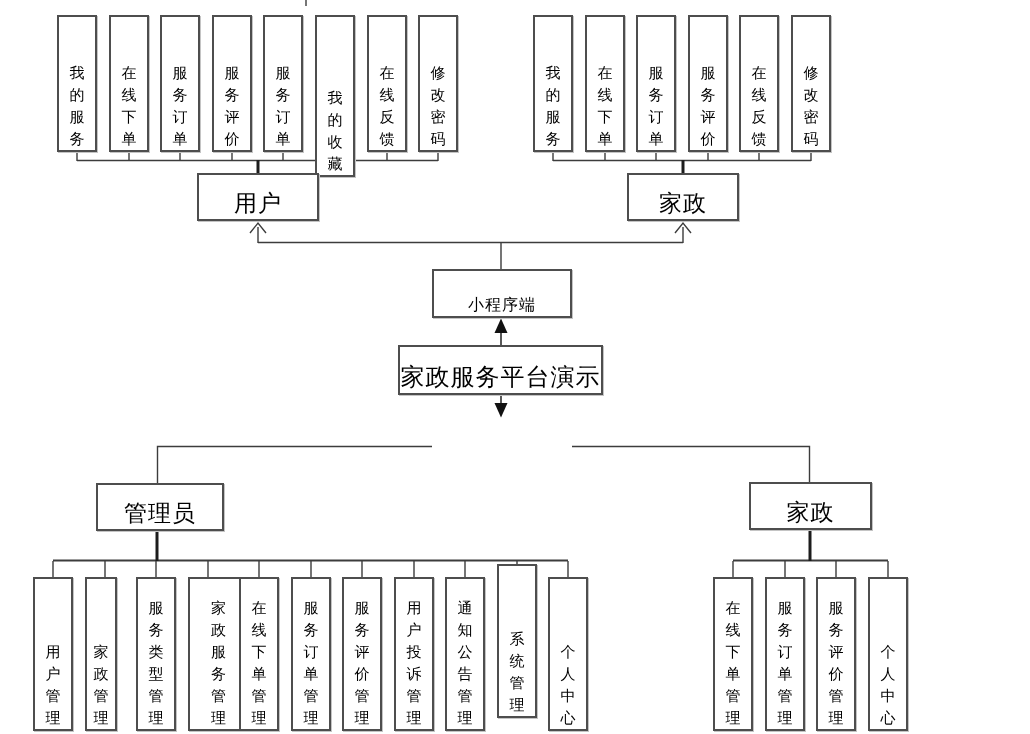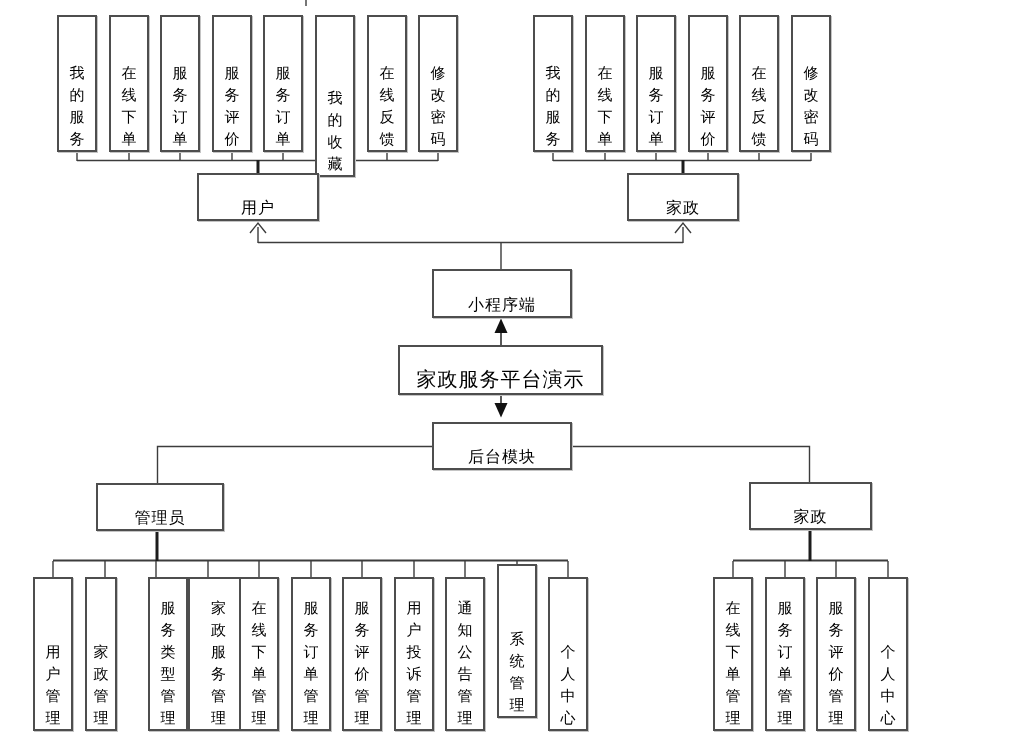--- a/index.html
+++ b/index.html
@@ -16,23 +16,23 @@
     position:absolute;z-index:2;background:#fff;
     border:2px solid var(--border);
     box-shadow:1px 1px 0 #c4c4c4;
     display:flex;align-items:flex-end;justify-content:center;
     box-sizing:border-box;
   }
   .vtext{
     display:block;width:17px;word-break:break-all;overflow-wrap:anywhere;
     font-size:15px;line-height:22px;text-align:center;color:var(--text);
   }
-  .hlabel{font-size:16px;letter-spacing:1px;color:var(--text);white-space:nowrap;}
+  .hlabel{font-size:23px;letter-spacing:1px;color:var(--text);white-space:nowrap;}
   .mid .hlabel{font-size:16px;}
-  .big .hlabel{font-size:20px;letter-spacing:1px;}
+  .big .hlabel{font-size:24px;letter-spacing:1px;}
   .watermark{
     position:absolute;z-index:3;right:2px;top:701px;
     font-size:17px;letter-spacing:1px;color:var(--watermark);white-space:nowrap;
   }
 </style>
 </head>
 <body>
 
 <div class="stage">
 
@@ -126,37 +126,34 @@
     </div>
   <div class="node" style="left:627px;top:173px;width:112px;height:48px">
       <span class="hlabel">家政</span>
     </div>
   <div class="node mid" style="left:432px;top:269px;width:140px;height:49px">
       <span class="hlabel">小程序端</span>
     </div>
   <div class="node big" style="left:398px;top:345px;width:205px;height:50px">
       <span class="hlabel">家政服务平台演示</span>
     </div>
-  <div class="node mid" style="left:432px;top:422px;width:140px;height:48px">
-      <span class="hlabel">后台模块</span>
-    </div>
   <div class="node" style="left:96px;top:483px;width:128px;height:48px">
       <span class="hlabel">管理员</span>
     </div>
   <div class="node" style="left:749px;top:482px;width:123px;height:48px">
       <span class="hlabel">家政</span>
     </div>
 
   <div class="node" style="left:33px;top:577px;width:40px;height:154px">
       <span class="vtext">用户管理</span>
     </div>
   <div class="node" style="left:85px;top:577px;width:32px;height:154px">
       <span class="vtext">家政管理</span>
     </div>
-  <div class="node" style="left:148px;top:577px;width:40px;height:154px">
+  <div class="node" style="left:136px;top:577px;width:40px;height:154px">
       <span class="vtext">服务类型管理</span>
     </div>
   <div class="node" style="left:188px;top:577px;width:61px;height:154px">
       <span class="vtext">家政服务管理</span>
     </div>
   <div class="node" style="left:239px;top:577px;width:40px;height:154px">
       <span class="vtext">在线下单管理</span>
     </div>
   <div class="node" style="left:291px;top:577px;width:40px;height:154px">
       <span class="vtext">服务订单管理</span>

